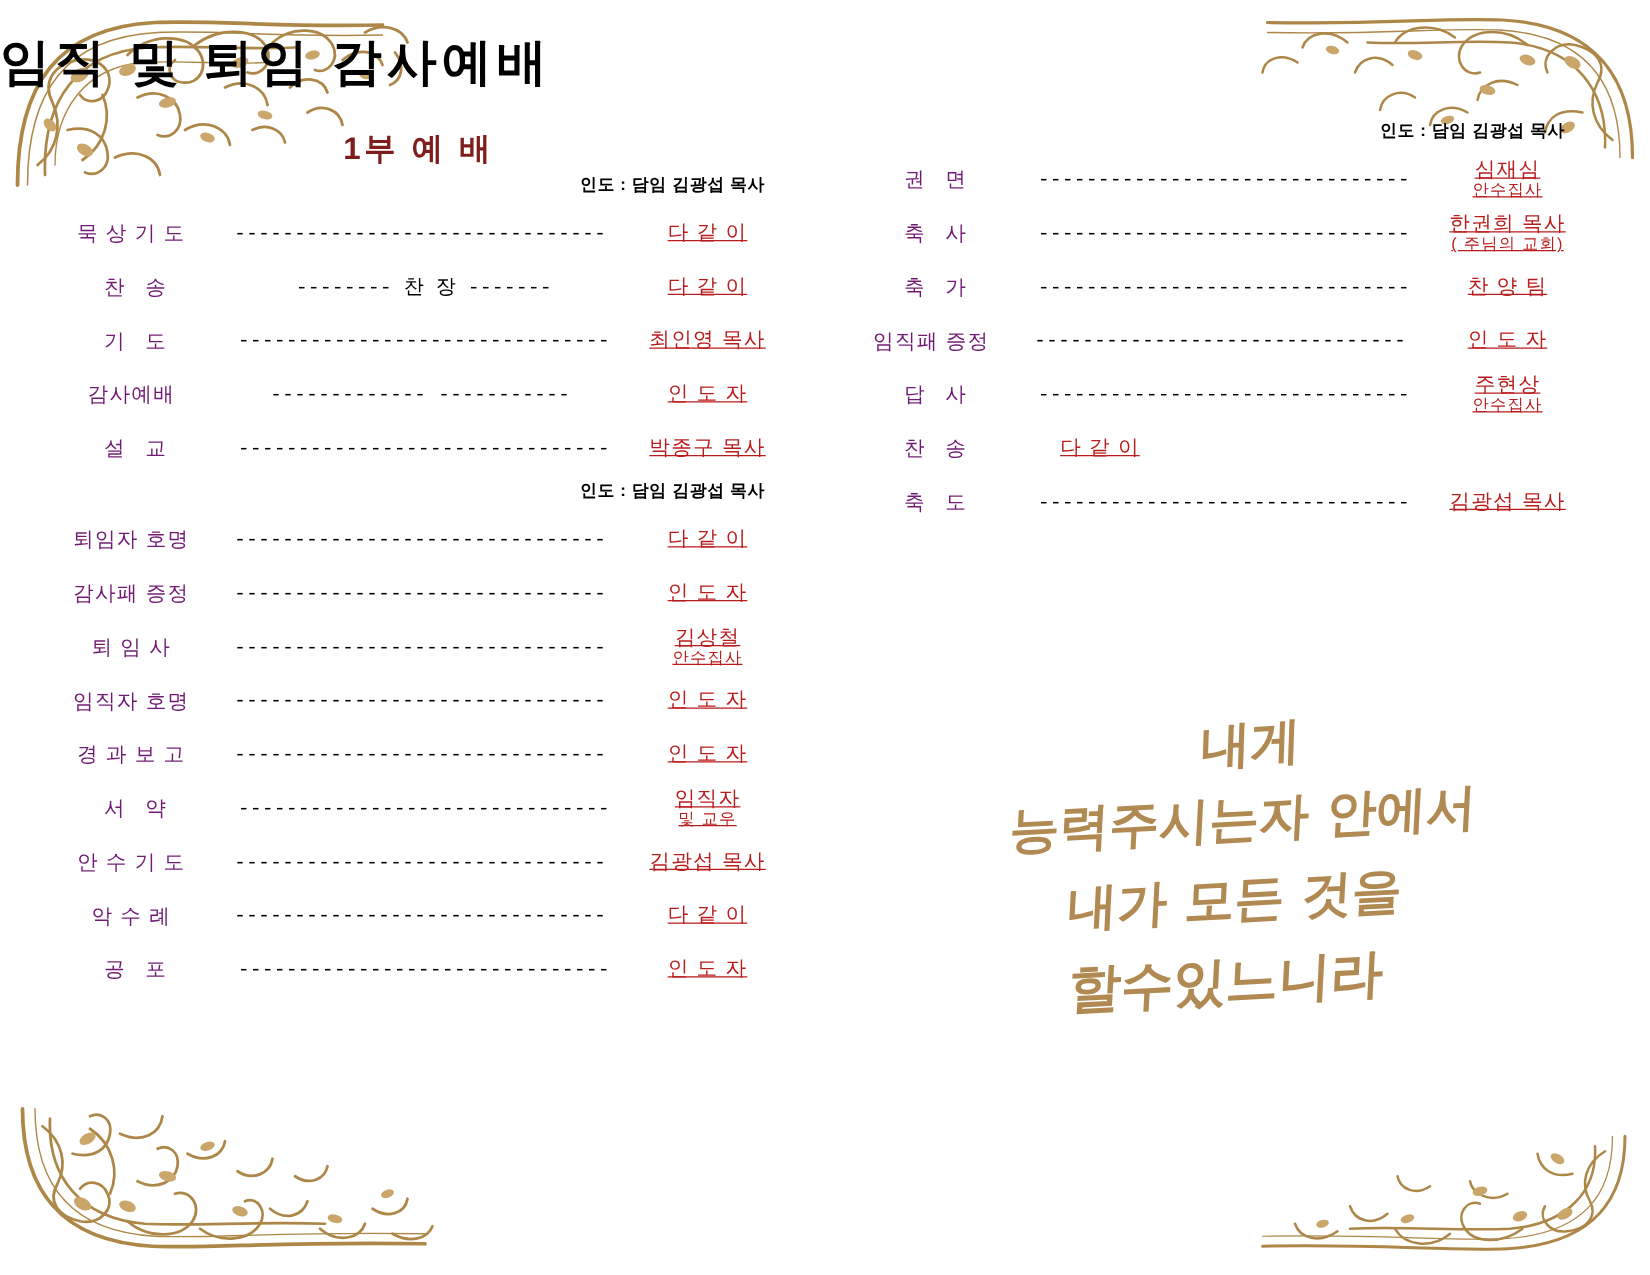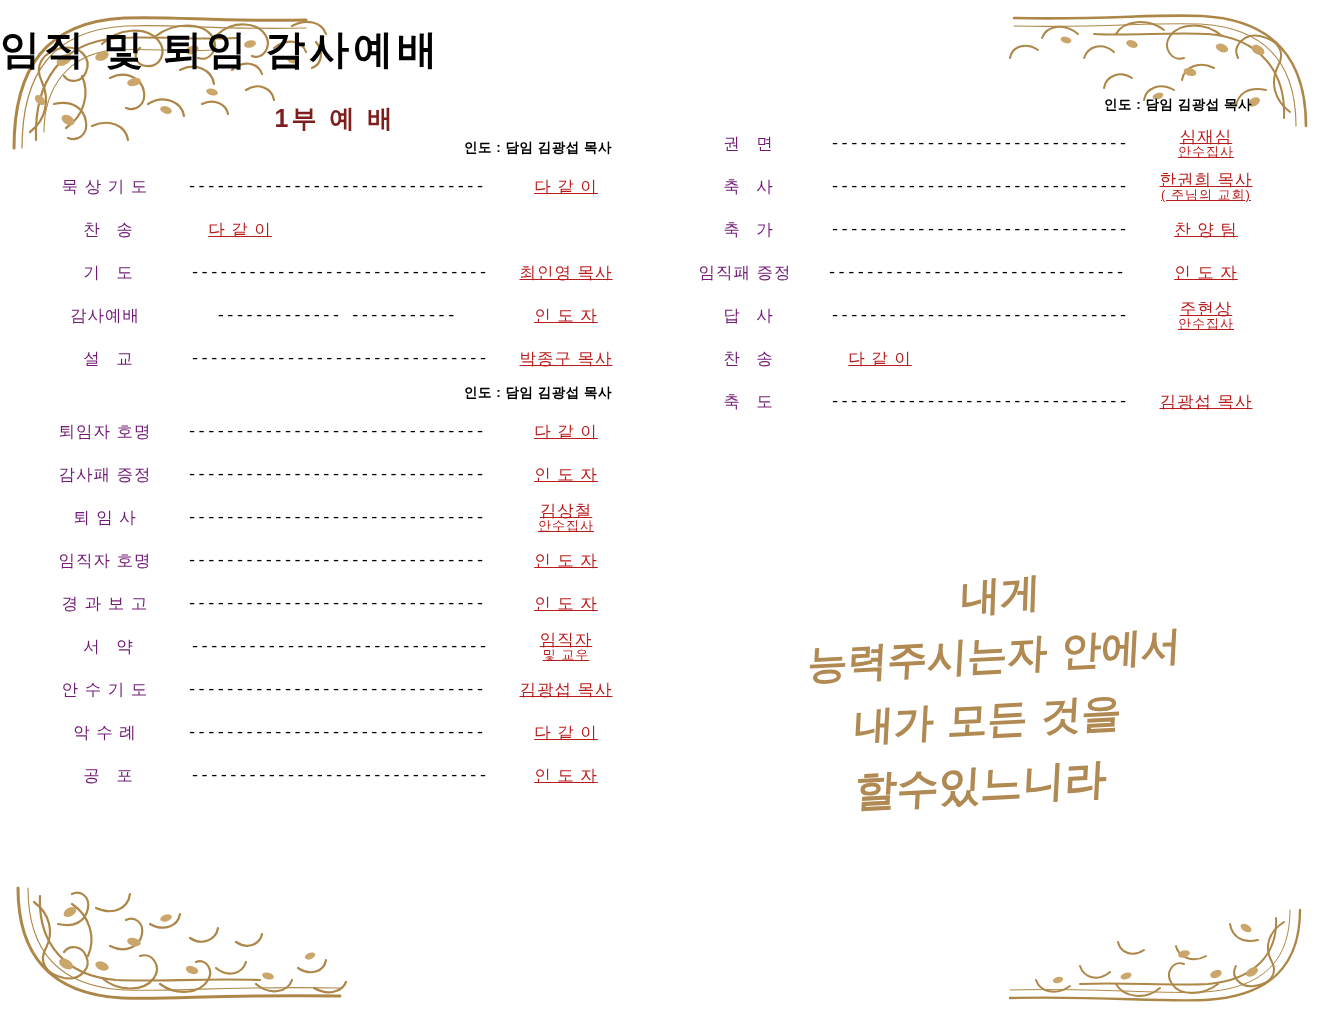--- a/index.html
+++ b/index.html
@@ -267,20 +267,21 @@
     <div class="section-title">1부 예 배</div>
     <div class="leader">인도 : 담임 김광섭 목사</div>
 
     <div class="row">
       <div class="item">묵 상 기 도</div>
       <div class="dots dashline">-------------------------------</div>
       <div class="who">다 같 이</div>
     </div>
     <div class="row">
       <div class="item spread">찬        송</div>
+      <div class="dots dashline">-------- 찬        장 -------</div>
       <div class="who">다 같 이</div>
     </div>
     <div class="row">
       <div class="item spread">기        도</div>
       <div class="dots dashline">-------------------------------</div>
       <div class="who">최인영 목사</div>
     </div>
     <div class="row">
       <div class="item">감사예배</div>
       <div class="dots dashline">------------- -----------</div>

